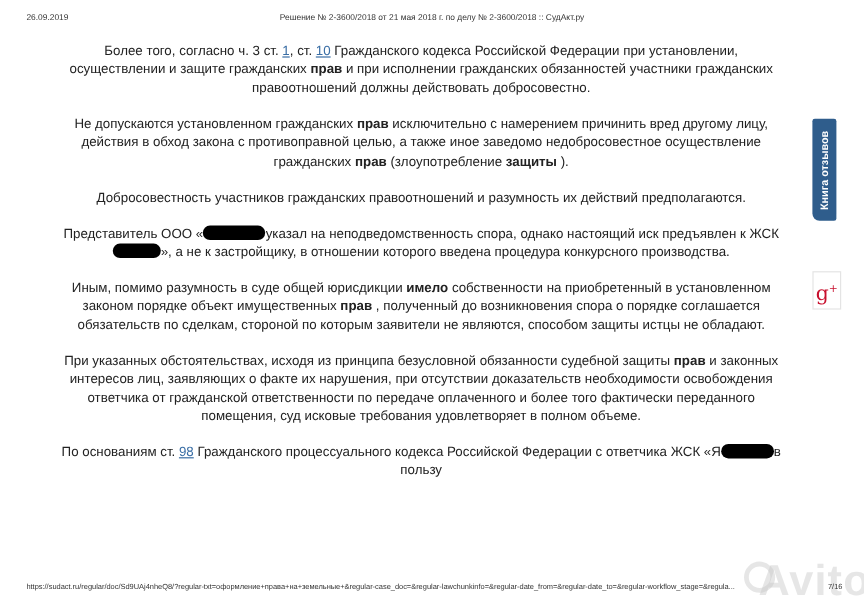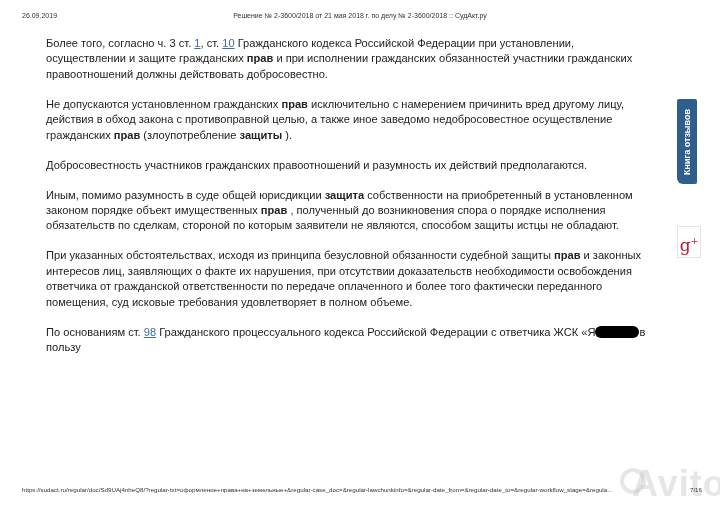--- a/index.html
+++ b/index.html
@@ -10,21 +10,21 @@
   .print-header {
     position: absolute; top: 12px; left: 0; width: 720px; height: 12px;
     font-size: 7px; color: #333;
   }
   .print-date { position: absolute; left: 22px; top: 0; }
   .print-title { position: absolute; left: 0; width: 720px; text-align: center; top: 0; }
   .content {
     position: absolute; left: 46px; top: 36px; width: 610px;
     font-size: 11.1px; line-height: 15.4px; color: #222;
   }
-  .content p { margin: 0 0 14.6px 0; }
+  .content p { margin: 0 0 14.6px 0; text-align: center; }
   .content a { color: #3a6ea5; text-decoration: underline; }
   .content b { font-weight: bold; }
   .redact {
     display: inline-block; background: #000; border-radius: 7px; height: 12px;
     vertical-align: -2px;
   }
   .feedback-tab {
     position: absolute; left: 677px; top: 99px; width: 20px; height: 85px;
     background: #2f5d8c; border-radius: 2px 2px 2px 6px;
   }
@@ -64,21 +64,24 @@
 
 <div class="content">
   <p>
     <span>Более того, согласно ч. 3 ст. </span><a>1</a><span>, ст. </span><a>10</a><span> Гражданского кодекса Российской Федерации при установлении, осуществлении и защите гражданских </span><b>прав</b><span> и при исполнении гражданских обязанностей участники гражданских правоотношений должны действовать добросовестно.</span>
   </p>
   <p>
     <span>Не допускаются установленном гражданских </span><b>прав</b><span> исключительно с намерением причинить вред другому лицу, действия в обход закона с противоправной целью, а также иное заведомо недобросовестное осуществление гражданских </span><b>прав</b><span> (злоупотребление </span><b>защиты</b><span> ).</span>
   </p>
   <p>Добросовестность участников гражданских правоотношений и разумность их действий предполагаются.</p>
   <p>
-    <span>Иным, помимо разумность в суде общей юрисдикции </span><b>защита</b><span> собственности на приобретенный в установленном законом порядке объект имущественных </span><b>прав</b><span> , полученный до возникновения спора о порядке исполнения обязательств по сделкам, стороной по которым заявители не являются, способом защиты истцы не обладают.</span>
+    <span>Представитель ООО «</span><span class="redact" style="width:52px"></span><span>указал на неподведомственность спора, однако настоящий иск предъявлен к ЖСК</span><span class="redact" style="width:40px"></span><span>», а не к застройщику, в отношении которого введена процедура конкурсного производства.</span>
+  </p>
+  <p>
+    <span>Иным, помимо разумность в суде общей юрисдикции </span><b>имело</b><span> собственности на приобретенный в установленном законом порядке объект имущественных </span><b>прав</b><span> , полученный до возникновения спора о порядке соглашается обязательств по сделкам, стороной по которым заявители не являются, способом защиты истцы не обладают.</span>
   </p>
   <p>
     <span>При указанных обстоятельствах, исходя из принципа безусловной обязанности судебной защиты </span><b>прав</b><span> и законных интересов лиц, заявляющих о факте их нарушения, при отсутствии доказательств необходимости освобождения ответчика от гражданской ответственности по передаче оплаченного и более того фактически переданного помещения, суд исковые требования удовлетворяет в полном объеме.</span>
   </p>
   <p>
     <span>По основаниям ст. </span><a>98</a><span> Гражданского процессуального кодекса Российской Федерации с ответчика ЖСК «Я</span><span class="redact" style="width:44px"></span><span>в пользу</span> 
   </p>
 
 </div>
 

